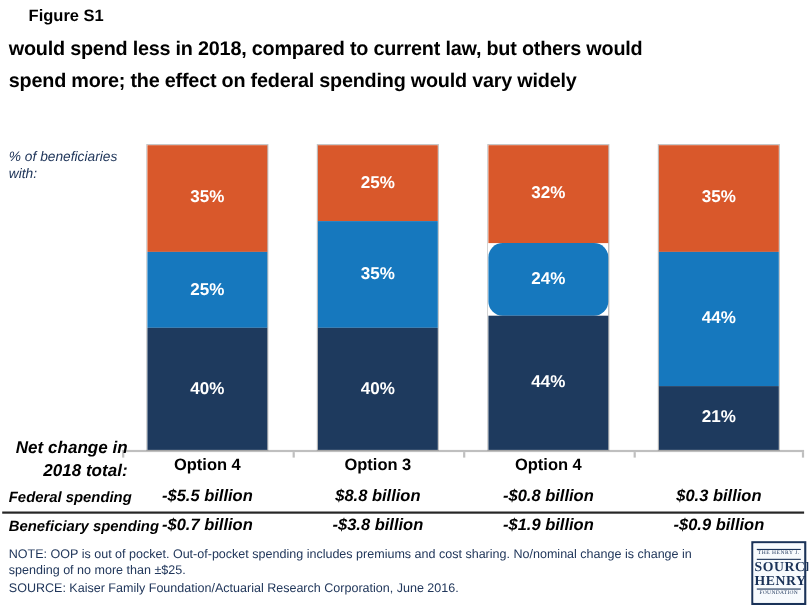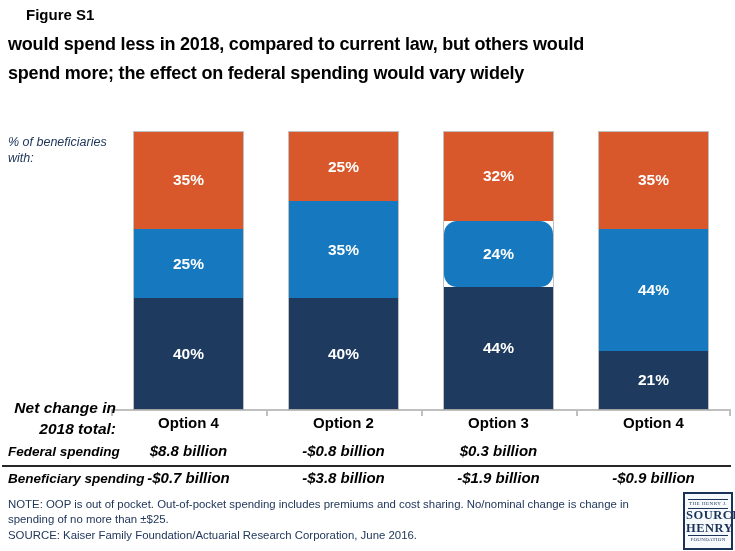--- a/index.html
+++ b/index.html
@@ -131,27 +131,27 @@
             <span class="seg-label">21%</span>
           </div>
         </div>
       </div>
     </div>
 
   <div id="net-change-header">Net change in 2018 total:</div>
 
   <div id="options-row" class="col-grid">
       <div class="option-label">Option 4</div>
-      <div class="option-label">Option 2</div>
       <div class="option-label">Option 3</div>
       <div class="option-label">Option 4</div>
     </div>
 
   <div id="row-label-0" class="row-label">Federal spending</div>
   <div id="row-values-0" class="col-grid">
+      <div class="value-cell">-$5.5 billion</div>
       <div class="value-cell">$8.8 billion</div>
       <div class="value-cell">-$0.8 billion</div>
       <div class="value-cell">$0.3 billion</div>
     </div>
 
   <div id="table-divider"></div>
 
   <div id="row-label-1" class="row-label">Beneficiary spending</div>
   <div id="row-values-1" class="col-grid">
       <div class="value-cell">-$0.7 billion</div>

